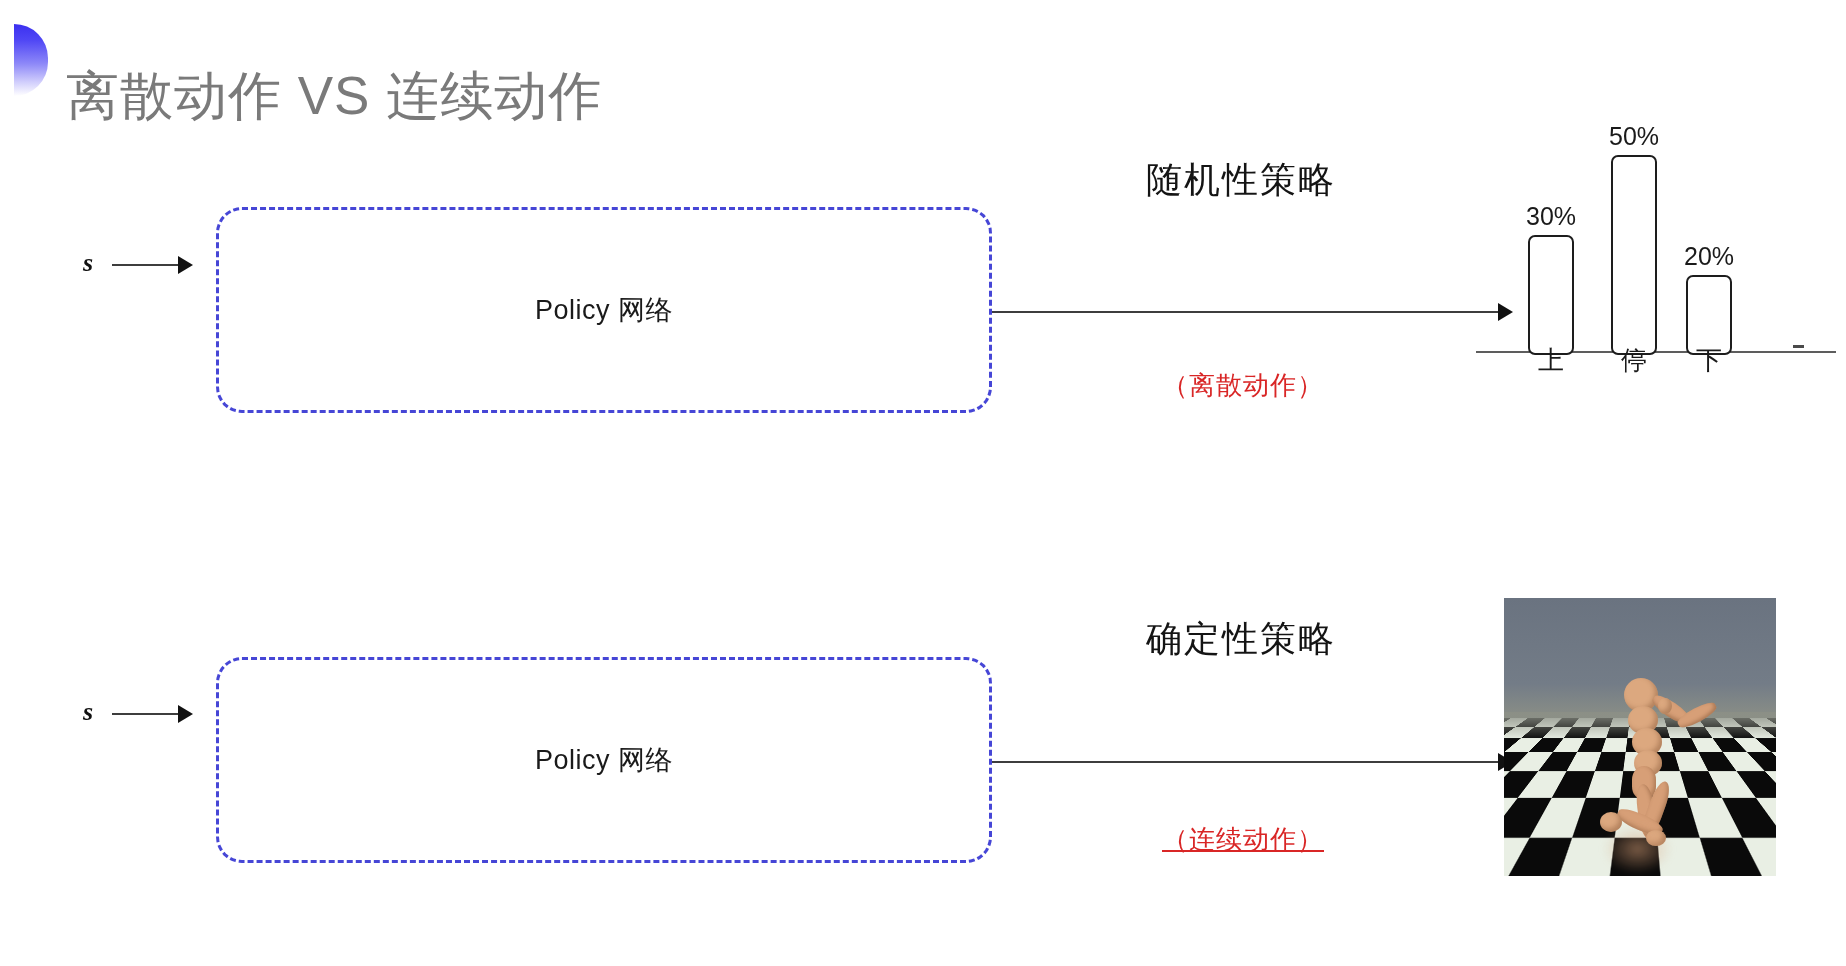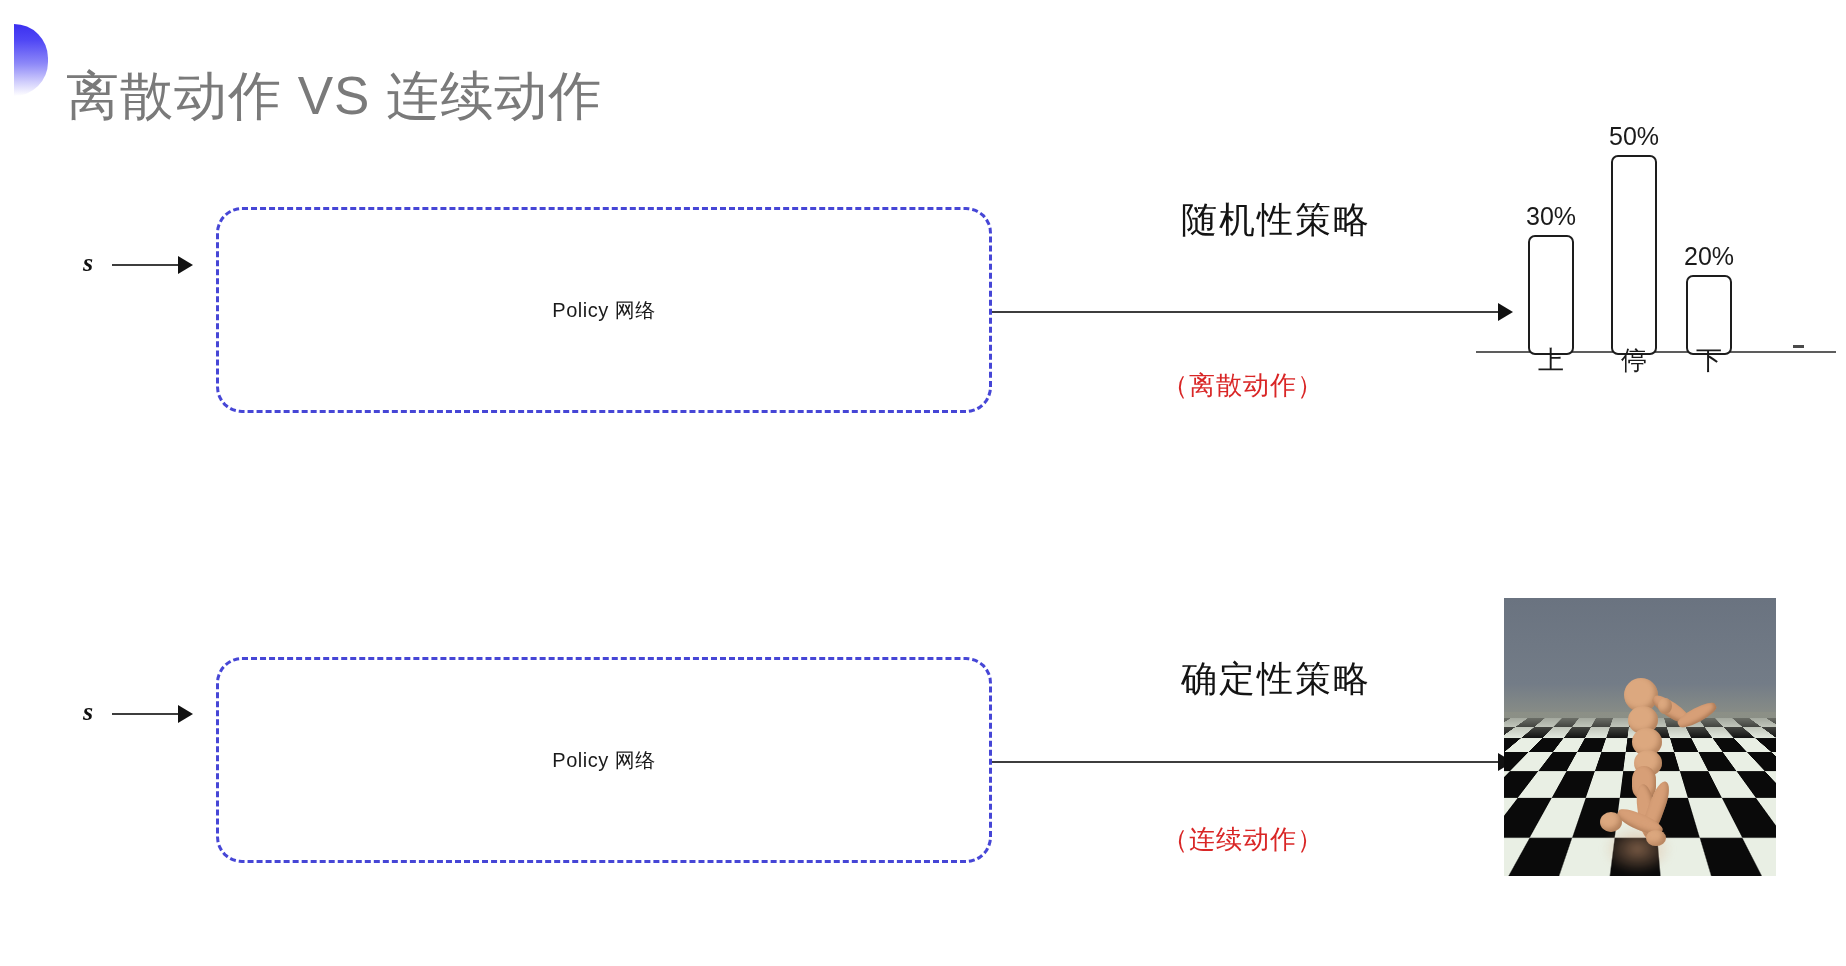--- a/index.html
+++ b/index.html
@@ -66,31 +66,29 @@
   .policy-box {
     position: absolute;
     border: 3px dashed #4646d6;
     border-radius: 26px;
     background: #ffffff;
     display: flex;
     align-items: center;
     justify-content: center;
   }
   .policy-box-label {
-    font-size: 20px;
+    font-size: 27px;
     color: #1a1a1a;
     letter-spacing: 0.5px;
     white-space: nowrap;
   }
 
   .policy-name {
     position: absolute;
-    text-align: center;
-    white-space: nowrap;
-    margin-top: 40px;
+    white-space: nowrap;
   }
   .policy-name .pn-title {
     display: block;
     font-size: 36px;
     color: #141414;
     letter-spacing: 2px;
   }
   .policy-name .pn-formula {
     display: block;
     margin-top: 18px;
@@ -284,21 +282,21 @@
   <span class="policy-box-label">Policy 网络</span>
 </div>
 
 <div class="arrow-line" style="left:992px; top:761px; width:510px;"></div>
 <div class="arrow-head" style="left:1498px; top:753px;"></div>
 
 <div class="policy-name" style="left:1146px; top:615px; width:260px;">
   <span class="pn-title">确定性策略</span>
 </div>
 
-<div class="action-kind" style="left:1162px; top:822px;">（连续动作）</div>
+<div class="action-kind" style="left:1162px; top:822px;text-decoration:underline;">（连续动作）</div>
 
 <div id="humanoid-render">
   <div id="sky"></div>
   <div id="floor"></div>
   <div id="floor-haze"></div>
 
   <div class="joint" style="left:120px; top:80px; width:34px; height:34px;"></div>
   <div class="joint" style="left:124px; top:108px; width:30px; height:28px;"></div>
   <div class="joint" style="left:128px; top:130px; width:30px; height:28px;"></div>
   <div class="joint" style="left:130px; top:152px; width:28px; height:26px;"></div>

